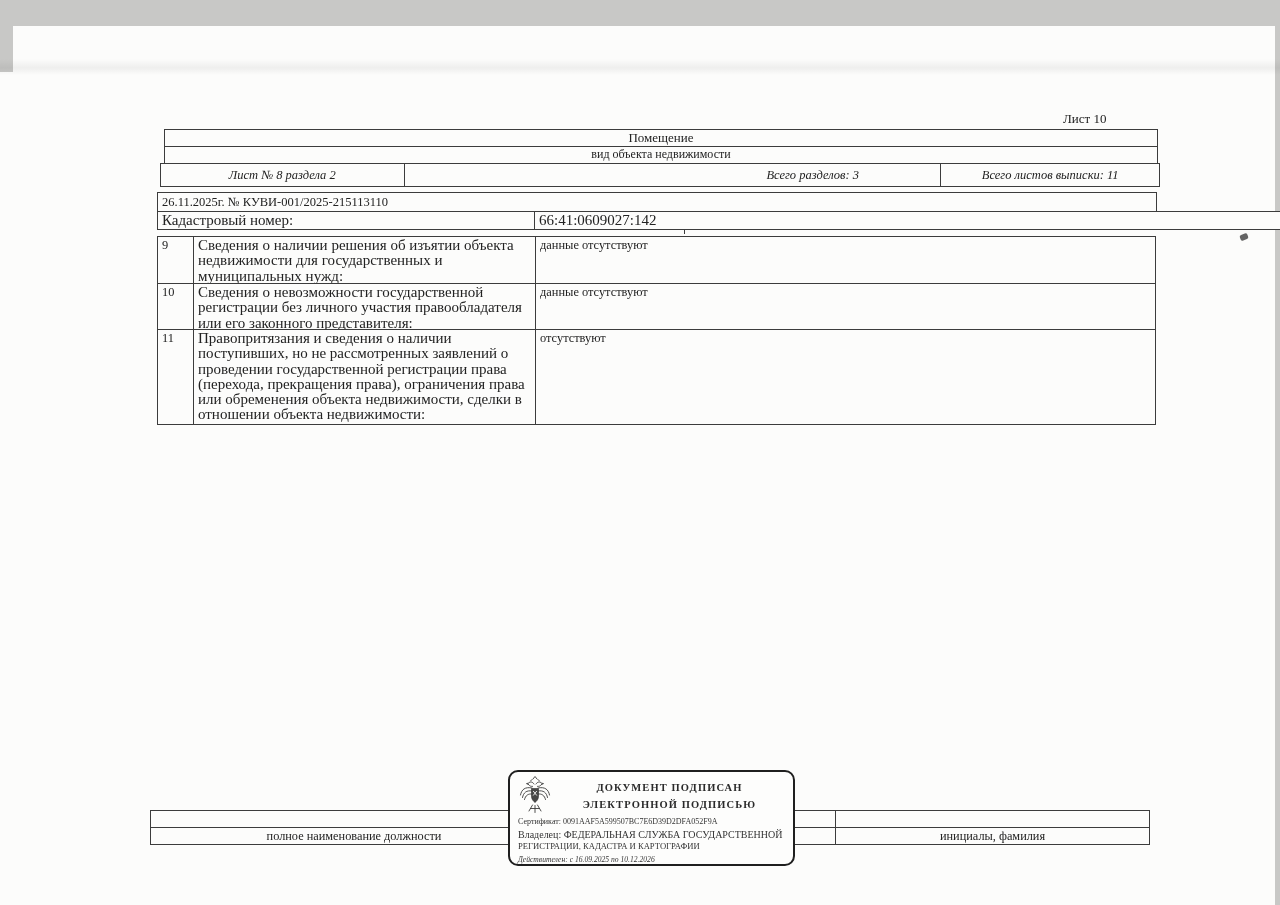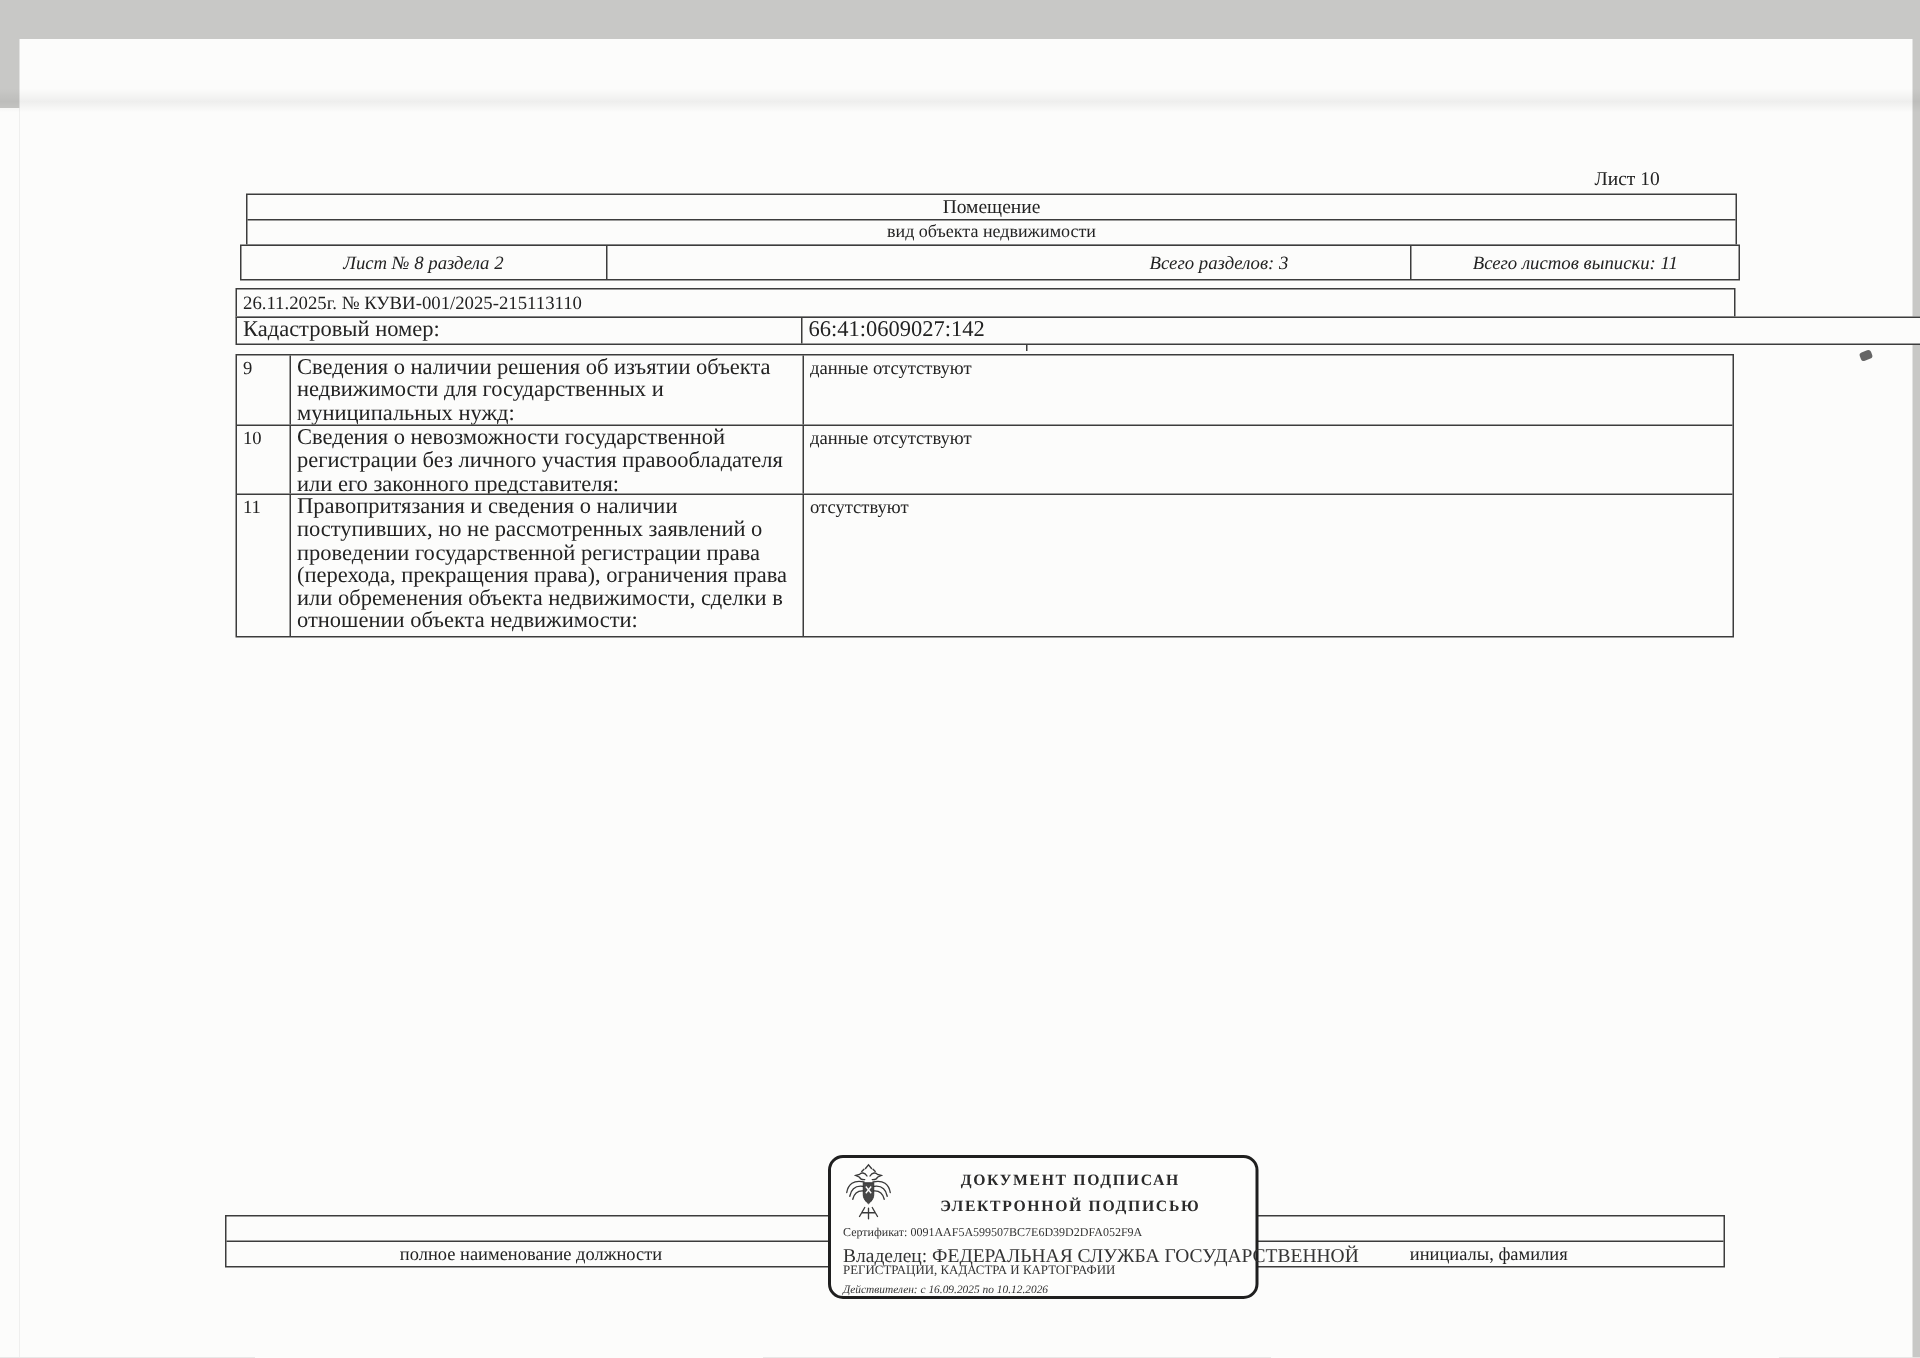--- a/index.html
+++ b/index.html
@@ -56,30 +56,30 @@
   
   .sigbox{box-sizing:border-box;}
   .sigbox .sig-top{height:17px;border-bottom:1px solid #3c3c3c;box-sizing:border-box;}
   .sigbox .sig-bottom{height:16px;display:flex;align-items:center;justify-content:center;font-size:12.3px;}
   .sig-left{left:150px;top:810px;width:408px;height:35px;}
   .sig-right{left:835px;top:810px;width:315px;height:35px;}
   .connector{left:558px;width:277px;height:1px;background:#3c3c3c;}
   
   .stamp{
     left:508px;top:770px;width:287px;height:96px;box-sizing:border-box;
-    border:2.5px solid #1f1f1f;border-radius:10px;background:#fdfdfc;z-index:5;margin-left:44px;
+    border:2.5px solid #1f1f1f;border-radius:10px;background:#fdfdfc;z-index:5;
   }
   .stamp-title{
     position:absolute;left:40px;right:4px;text-align:center;
     font-size:10.5px;font-weight:700;letter-spacing:1.1px;color:#2a2a2a;white-space:nowrap;
   }
   .st1{top:10px;} .st2{top:27px;text-align:center;}
   .stamp-small{position:absolute;left:8px;right:4px;color:#333;white-space:nowrap;}
   .scert{top:45px;font-size:8px;}
-  .sown1{top:57px;font-size:13px;}
+  .sown1{top:57px;font-size:10px;}
   .sown2{top:69px;font-size:8.6px;}
   .sval{top:83px;font-size:7.6px;font-style:italic;}
   .eagle{position:absolute;left:8px;top:3px;width:34px;height:40px;}
   .speck{
     position:absolute;left:1240px;top:234px;width:8px;height:6px;
     background:#4a4a4a;border-radius:2px;transform:rotate(-22deg);opacity:.85;
   }
 </style>
 </head>
 <body>

